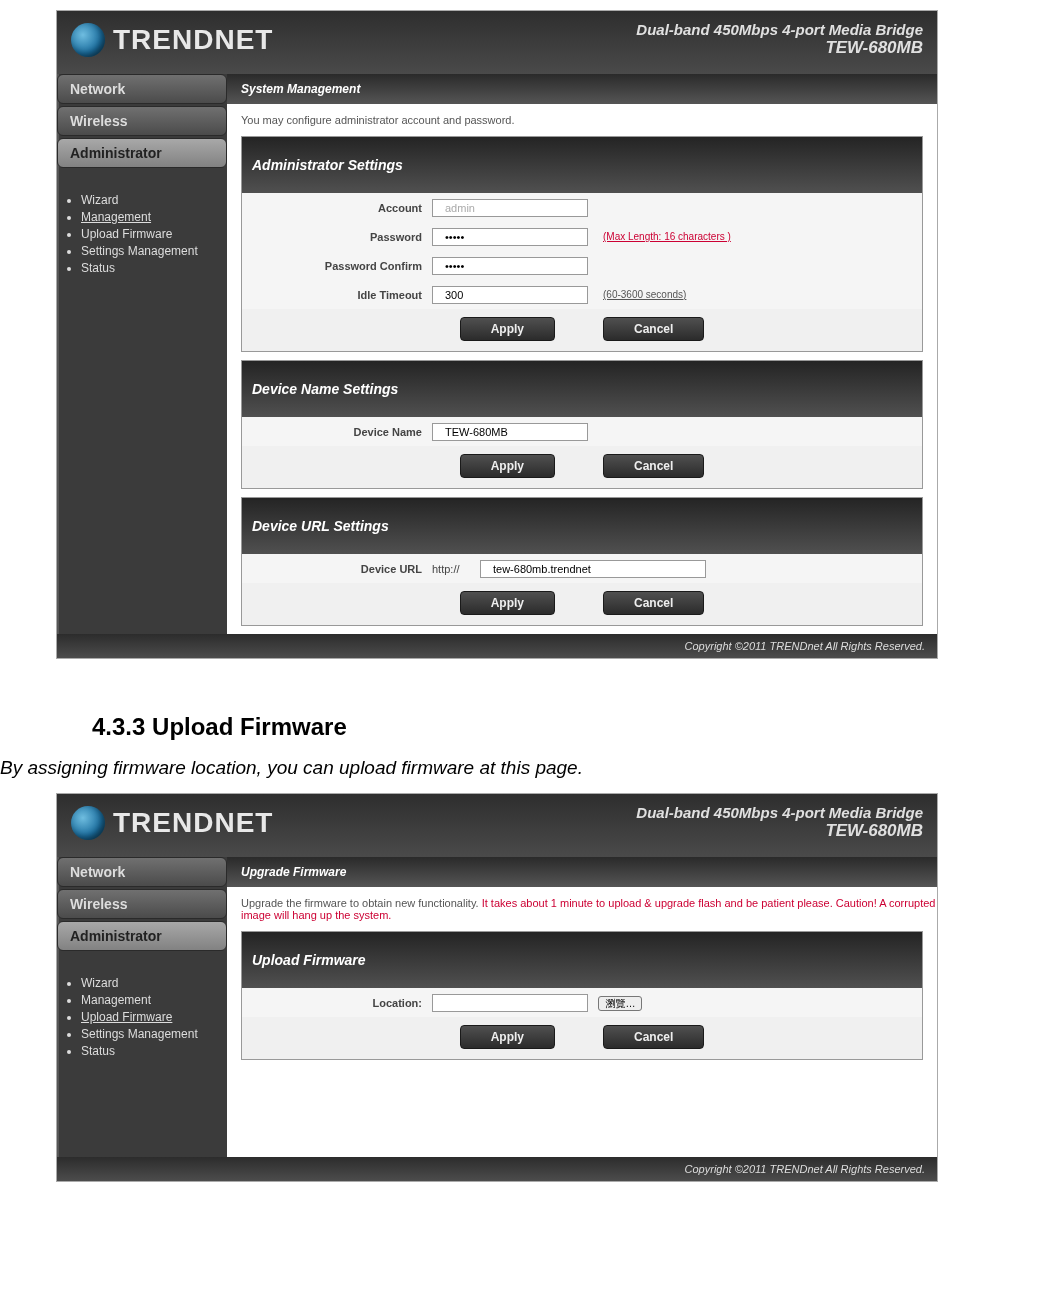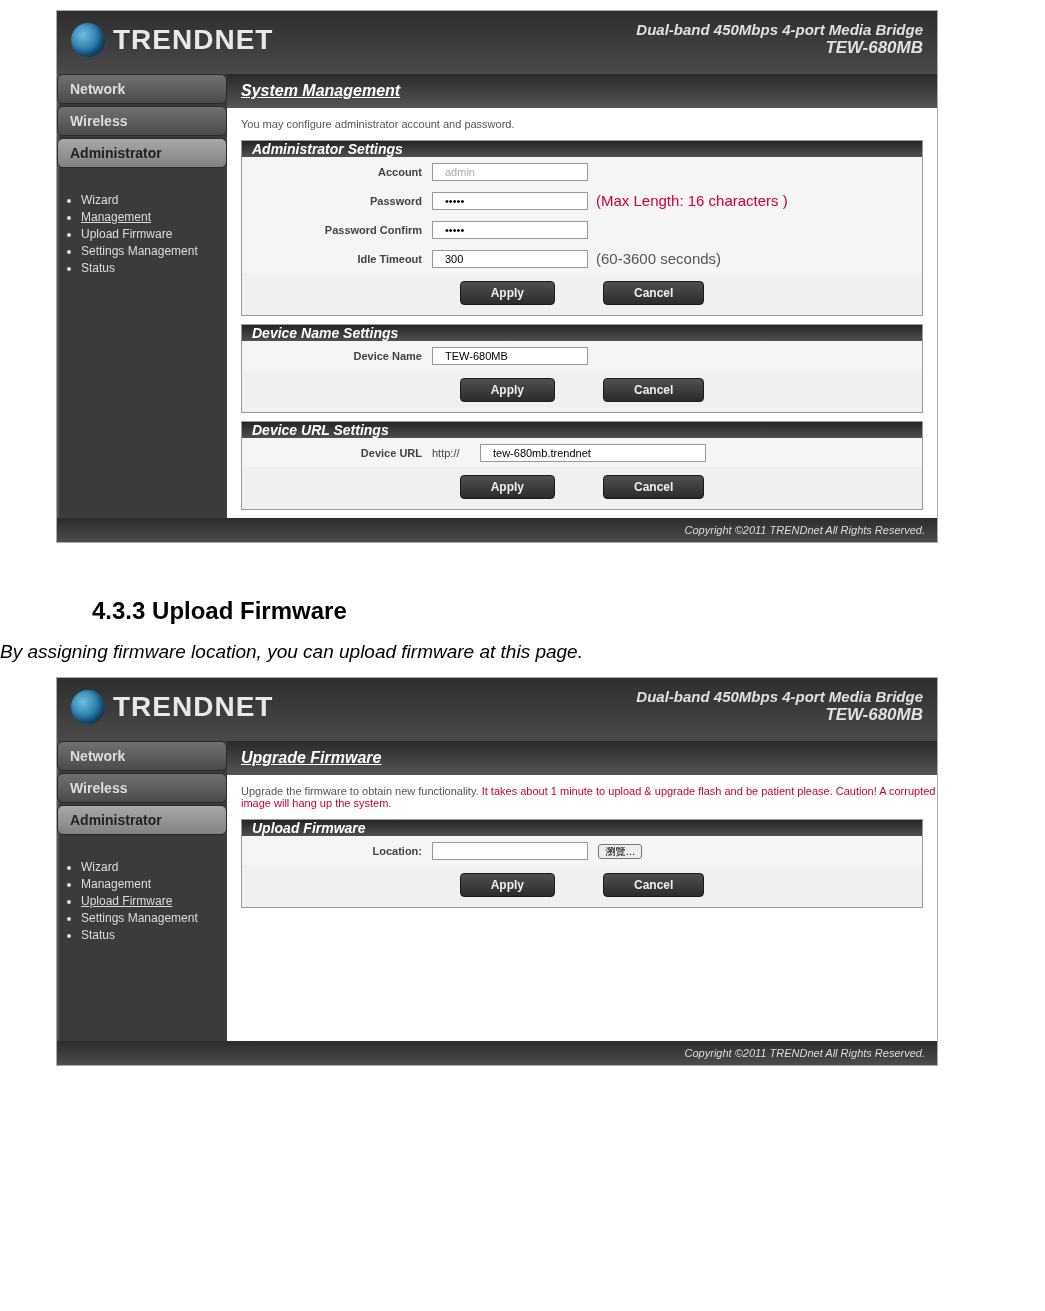--- a/index.html
+++ b/index.html
@@ -16,33 +16,33 @@
 
 .sidebar { width:170px; padding:0; }
 .nav-btn { margin:0 0 2px 0; padding:6px 12px; font-size:14px; font-weight:bold; color:#ddd; background:linear-gradient(#707070,#4b4b4b); border:1px solid #2a2a2a; border-radius:6px; }
 .nav-btn.sel { background:linear-gradient(#a8a8a8,#828282); color:#222; }
 .sub-items { padding:6px 0 8px 16px; }
 .sub-items li { list-style:disc; color:#ddd; font-size:12px; margin:3px 0 3px 8px; }
 .sub-items li.active span { text-decoration:underline; }
 .sub-items li span { color:#ddd; cursor:pointer; }
 
 .content { flex:1; background:#fff; margin:0; min-height:300px; }
-.page-title { background:linear-gradient(#2a2a2a,#555); color:#fff; font-weight:bold; font-style:italic; font-size:16px; padding:8px 14px;text-decoration:underline; }
+.page-title { background:linear-gradient(#2a2a2a,#555); color:#fff; font-weight:bold; font-style:italic; font-size:12px; padding:8px 14px; }
 .desc { font-size:11px; color:#555; padding:10px 0 10px 14px; }
 .desc .warn { color:#c03; }
 .panel { margin:0 14px 8px 14px; border:1px solid #999; }
-.panel-hdr { background:linear-gradient(#242424,#505050); color:#fff; font-weight:bold; font-style:italic; font-size:14px; padding:0 10px; }
+.panel-hdr { background:linear-gradient(#242424,#505050); color:#fff; font-weight:bold; font-style:italic; font-size:14px; padding:20px 10px; }
 .panel-body { background:#f5f5f5; }
 .frow { display:flex; align-items:center; padding:5px 10px; }
 .flabel { width:170px; text-align:right; font-size:11px; font-weight:bold; color:#444; padding-right:10px; }
 .finput { }
 .finput input[type=text], .finput input[type=password] { border:1px solid #999; font-size:11px; padding:2px 12px; width:130px; background:#fff; }
 .finput input.ro { color:#aaa; background:#fff; }
 .finput input.wide { width:200px; }
-.hint { font-size:15px; color:#555; margin-left:8px; }
+.hint { font-size:10px; color:#555; margin-left:15px;text-decoration:underline; }
 .hint.red { color:#c03; }
 .btn-row { display:flex; justify-content:center; gap:48px; padding:8px 0 10px 0; background:#f0f0f0; }
 .btn { padding:4px 30px; font-size:12px; color:#eee; background:linear-gradient(#505050,#2b2b2b); border:1px solid #1a1a1a; border-radius:4px; cursor:pointer; font-weight:bold; }
 .url-prefix { font-size:11px; color:#444; margin-right:16px; }
 .browse-btn { font-size:10px; padding:1px 6px; margin-left:6px; border:1px solid #777; background:#eee; border-radius:3px; cursor:pointer;margin-top:10px; }
 .footer { background:linear-gradient(#2c2c2c,#4c4c4c); color:#ddd; font-size:11px; font-style:italic; text-align:right; padding:6px 12px; }
 
 .doc-heading { font-size:24px; font-weight:bold; margin:54px 0 16px 92px; }
 .doc-text { font-size:19px; margin:0 0 14px 0;font-style:italic; }
 .page-num { position:absolute; right:10px; font-size:20px; font-weight:bold; }

